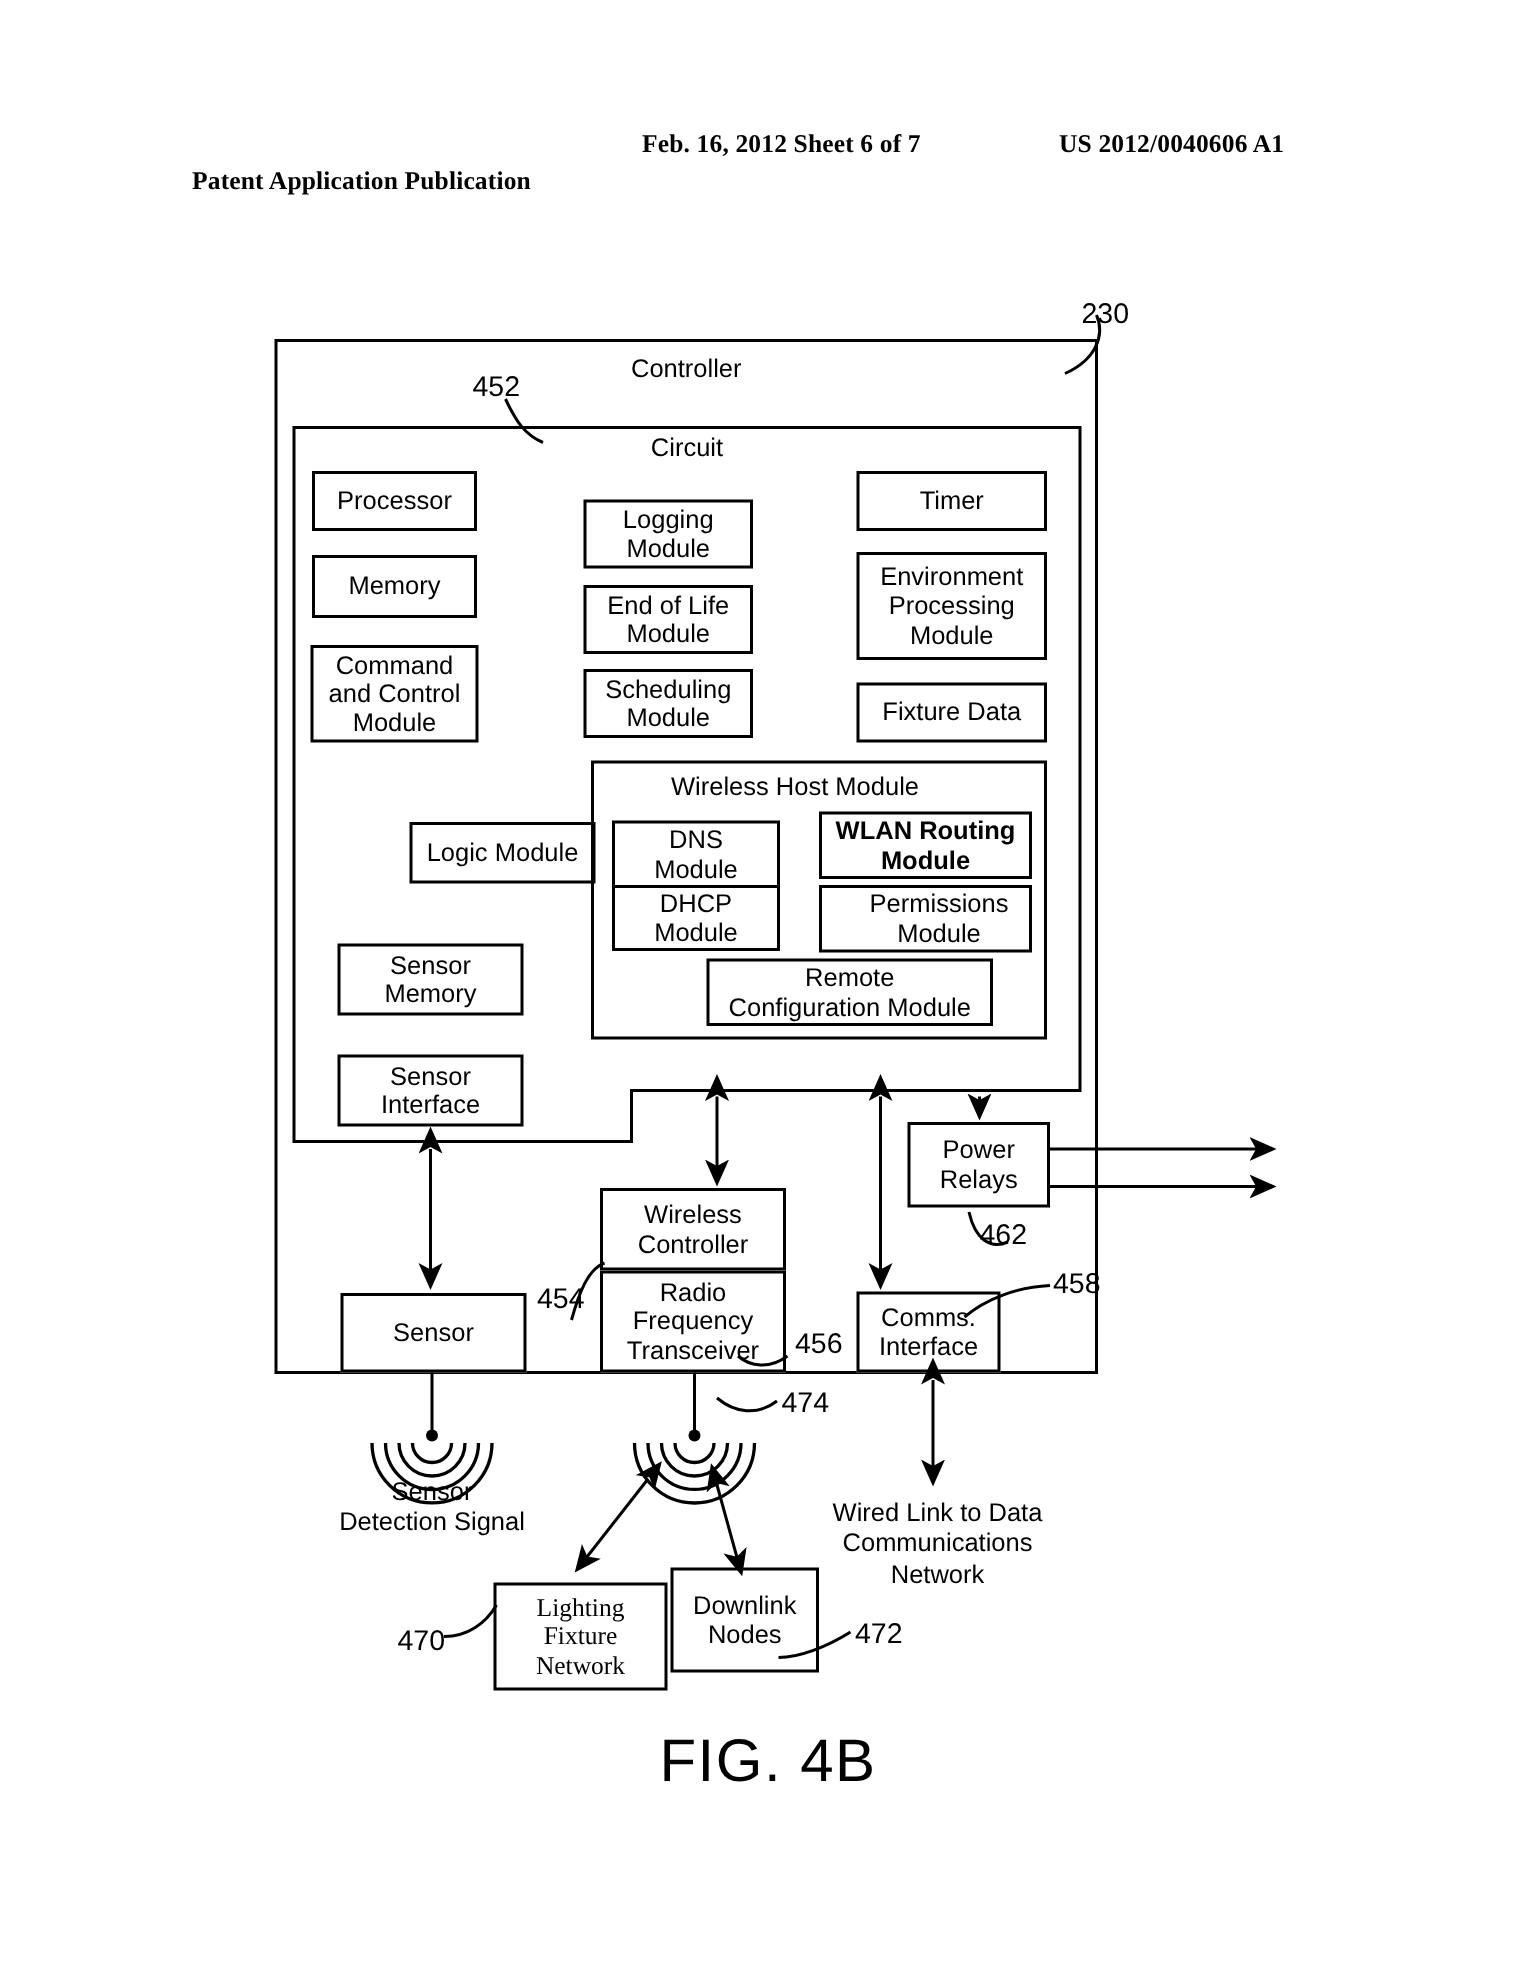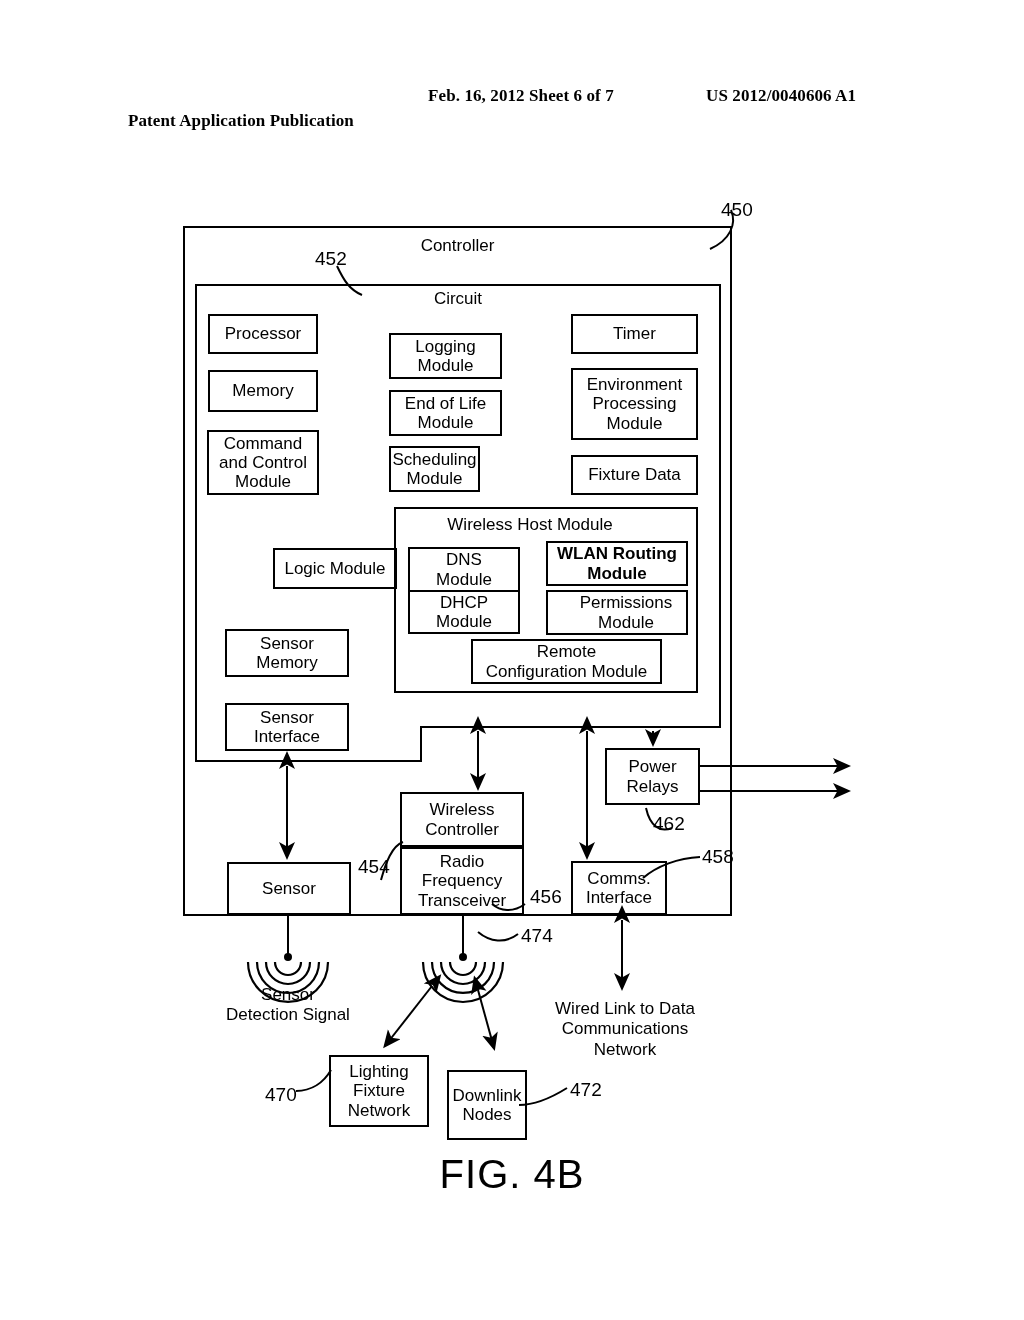--- a/index.html
+++ b/index.html
@@ -92,21 +92,21 @@
 <body>
 
 <div id="pub-header">
   <span class="h-left">Patent Application Publication</span>
   <span class="h-mid">Feb. 16, 2012  Sheet 6 of 7</span>
   <span class="h-right">US 2012/0040606 A1</span>
 </div>
 
 <div class="outer" style="left:183px; top:226px; width:549px; height:690px;"></div>
 <div class="label-top" style="left:183px; top:236px; width:549px;">Controller</div>
-<div class="ref" style="left:721px; top:199px;">450</div>
+<div class="ref" style="left:721px; top:199px;">230</div>
 
 <div class="label-top" style="left:196px; top:289px; width:524px;">Circuit</div>
 <div class="ref" style="left:315px; top:248px;">452</div>
 
 <div class="box" style="left:208px; top:314px; width:110px; height:40px;">
   <span>Processor</span>
 </div>
 <div class="box" style="left:208px; top:370px; width:110px; height:42px;">
   <span>Memory</span>
 </div>
@@ -123,21 +123,21 @@
 <div class="box" style="left:225px; top:703px; width:124px; height:48px;">
   <span>Sensor<br>Interface</span>
 </div>
 
 <div class="box" style="left:389px; top:333px; width:113px; height:46px;">
   <span>Logging<br>Module</span>
 </div>
 <div class="box" style="left:389px; top:390px; width:113px; height:46px;">
   <span>End of Life<br>Module</span>
 </div>
-<div class="box" style="left:389px; top:446px; width:91px; height:46px;align-items:center;">
+<div class="box" style="left:389px; top:446px; width:113px; height:46px;align-items:center;">
   <span>Scheduling<br>Module</span>
 </div>
 
 <div class="box" style="left:571px; top:314px; width:127px; height:40px;">
   <span>Timer</span>
 </div>
 <div class="box" style="left:571px; top:368px; width:127px; height:72px;">
   <span>Environment<br>Processing<br>Module</span>
 </div>
 <div class="box" style="left:571px; top:455px; width:127px; height:40px;">
@@ -185,24 +185,24 @@
 <div class="ref" style="left:358px; top:856px;">454</div>
 <div class="ref" style="left:530px; top:886px;">456</div>
 <div class="ref" style="left:653px; top:813px;">462</div>
 <div class="ref" style="left:702px; top:846px;">458</div>
 <div class="ref" style="left:521px; top:925px;">474</div>
 
 <div class="freetext" style="left:183px; top:985px; width:210px;">Sensor<br>Detection Signal</div>
 
 <div class="freetext" style="left:525px; top:999px; width:200px;">Wired Link to Data<br>Communications<br>Network</div>
 
-<div class="box" style="left:329px; top:1055px; width:100px; height:72px;">
+<div class="box" style="left:329px; top:1055px; width:116px; height:72px;font-family:Liberation Serif, serif;">
   <span>Lighting<br>Fixture<br>Network</span>
 </div>
-<div class="box" style="left:447px; top:1070px; width:80px; height:70px;">
+<div class="box" style="left:447px; top:1045px; width:99px; height:70px;">
   <span>Downlink<br>Nodes</span>
 </div>
 <div class="ref" style="left:265px; top:1084px;">470</div>
 <div class="ref" style="left:570px; top:1079px;">472</div>
 
 <div id="fig-caption">FIG. 4B</div>
 
 <svg class="overlay" viewBox="0 0 1024 1320">
   <defs>
     <marker id="arrowEnd" markerWidth="9" markerHeight="9" refX="7.5" refY="4" orient="auto" markerUnits="strokeWidth">

